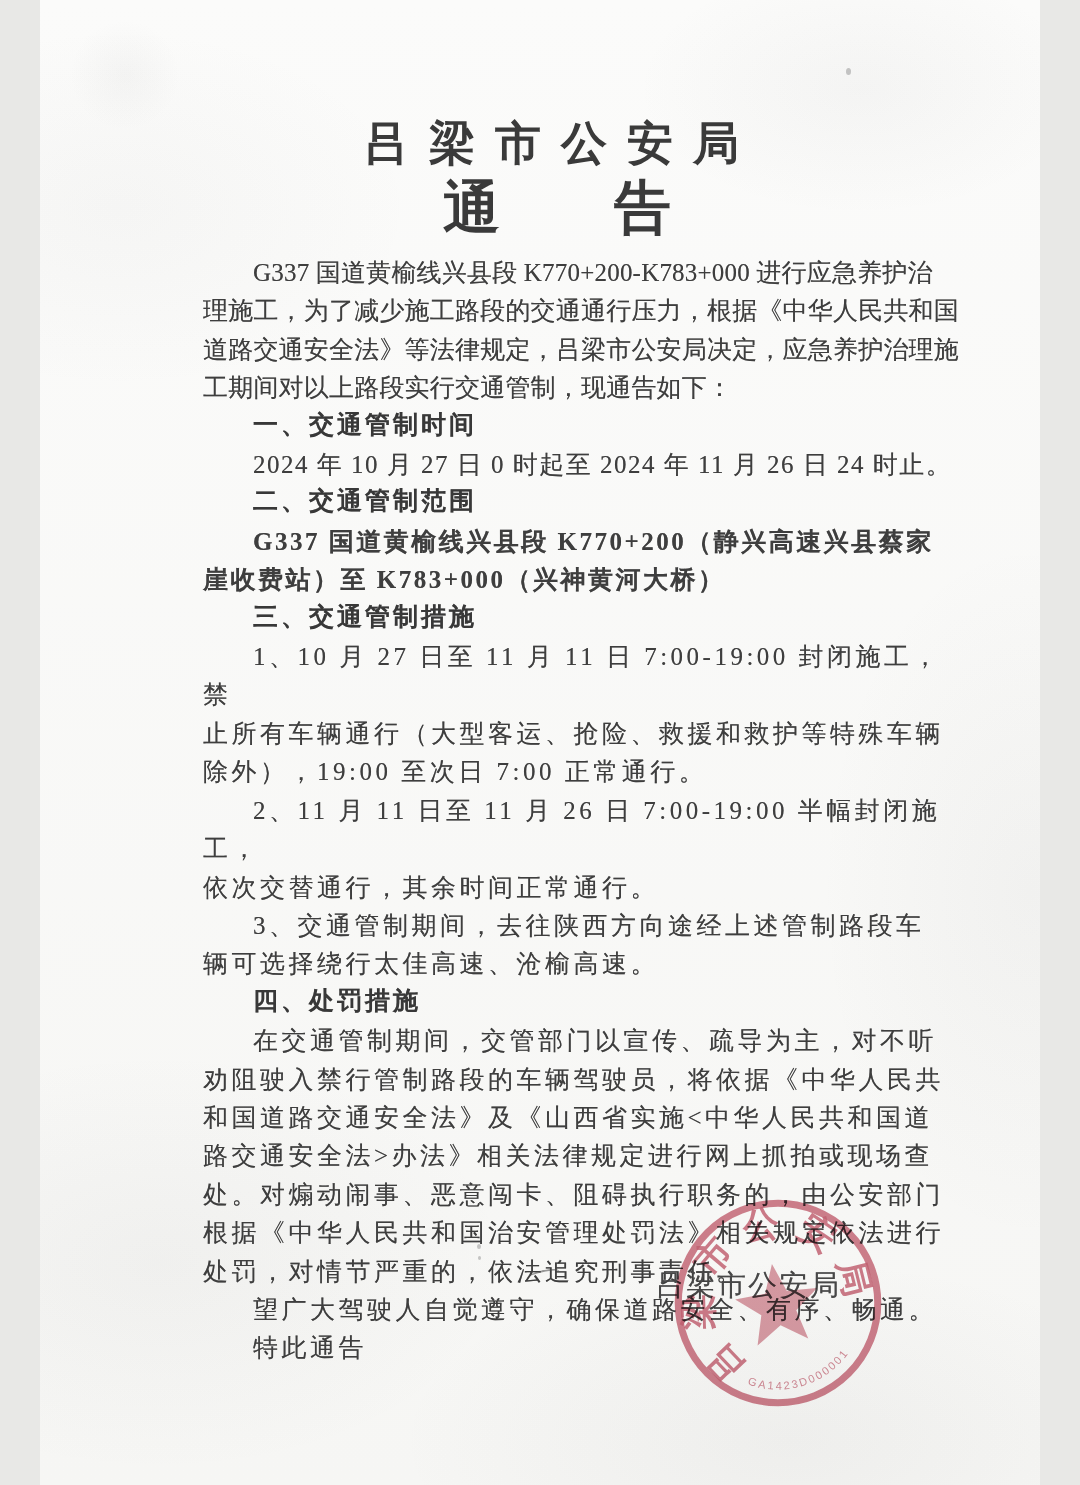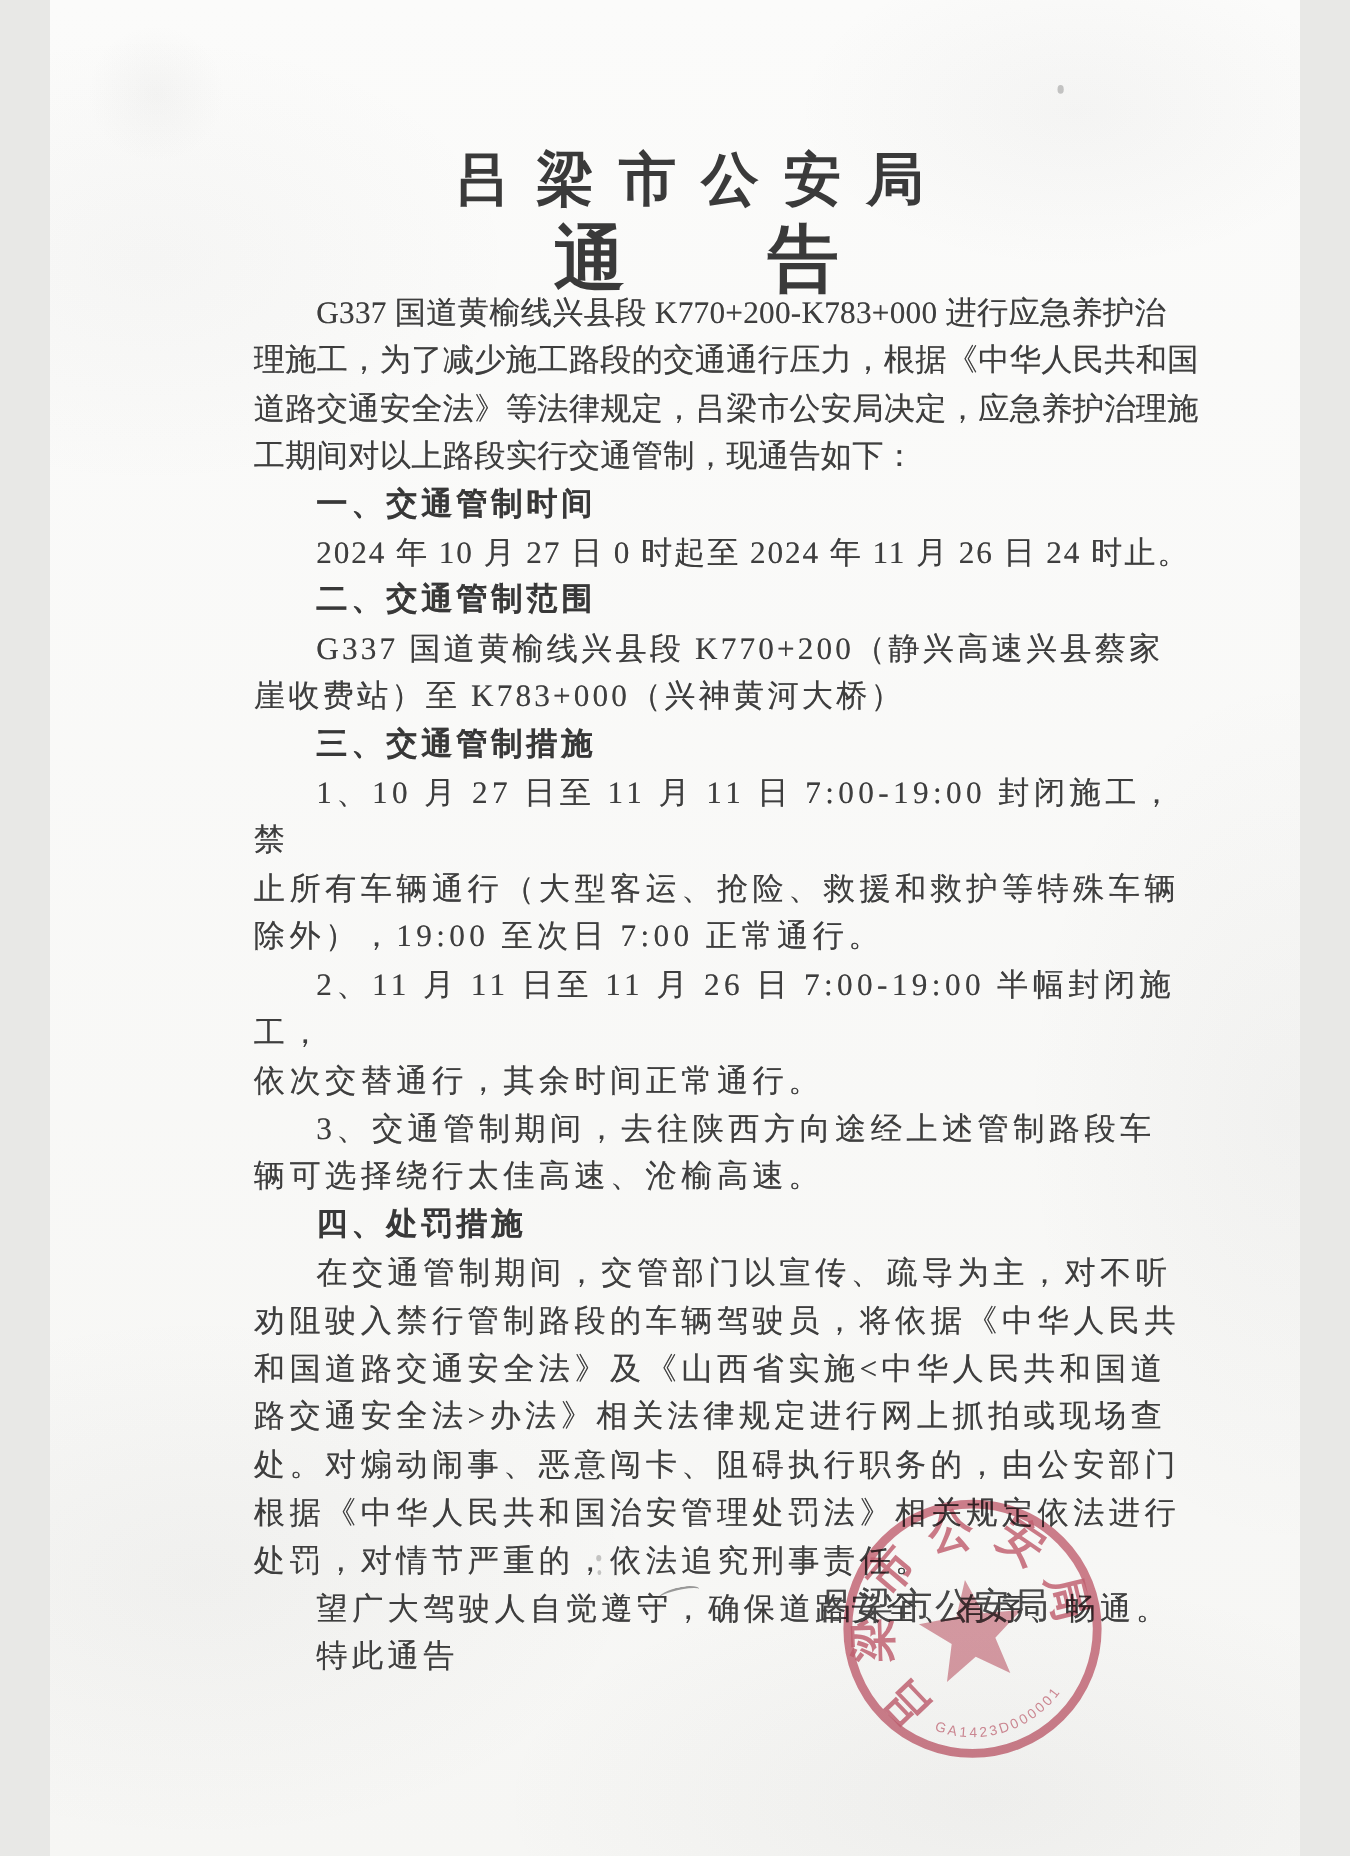--- a/index.html
+++ b/index.html
@@ -33,23 +33,23 @@
   .body-text{
     position:absolute;top:232px;left:163px;width:766px;
     font-size:25px;line-height:38.4px;
     text-shadow:0 0 .5px rgba(62,62,62,.55);
   }
   .blk{white-space:pre-line;text-indent:2em;}
   .h{
     font-family:Liberation Mono, monospace;
     font-weight:700;font-size:25px;letter-spacing:3px;color:#383838;
   }
-  .ls0{letter-spacing:.2px;}
+  .ls0{letter-spacing:.2px;margin-top:22px;}
   .ls1{letter-spacing:1.5px;}
-  .ls25{letter-spacing:2.5px;}
+  .ls25{letter-spacing:2.5px;font-weight:bold;}
   .ls35{letter-spacing:3.5px;}
   .signature{
     position:absolute;top:1262px;left:508px;width:400px;
     text-align:center;font-size:29px;line-height:47px;letter-spacing:2px;
     color:#474747;
     text-shadow:0 0 .5px rgba(62,62,62,.5);
   }
   .sig-date{font-size:30px;word-spacing:4px;}
   .seal{
     position:absolute;left:607px;top:1172px;width:262px;height:262px;

